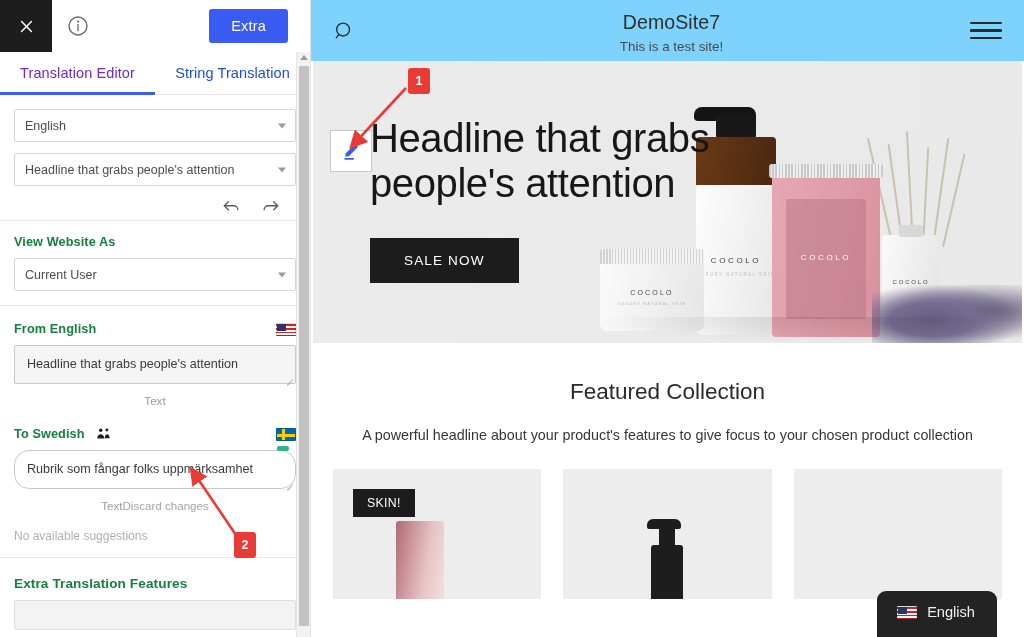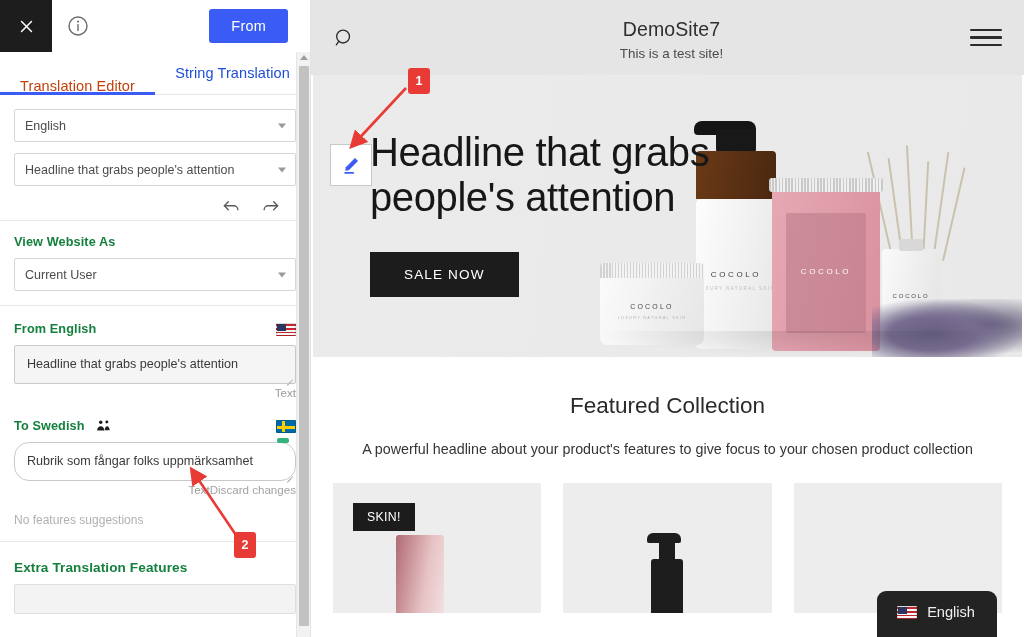--- a/index.html
+++ b/index.html
@@ -48,21 +48,21 @@
   .tabs {
     display: flex; border-bottom: 1px solid #e6e6e6; height: 43px;
     background:#fff;
   }
   .tab {
     flex: 1 1 50%;
     display: flex; align-items: center; justify-content: center;
     font-size: 14.5px; color: #1d4ed8; cursor: pointer;
     position: relative; letter-spacing: .1px;
   }
-  .tab.active { color: #c2410c; align-items: flex-end; }
+  .tab.active { color: #6d28d9; }
   .tab.active:after {
     content: ""; position: absolute; left: 0; right: 0; bottom: -1px;
     height: 3px; background: #3b5bf5;
   }
 
   .sb-body { padding: 0; }
   .sec { padding: 14px 14px 14px 14px; }
   .sec-div { border-bottom: 1px solid #e8e8e8; }
 
   .select {
@@ -130,22 +130,22 @@
     position: absolute; right: 0; background: #b6b6b6; height: 1px; transform-origin: right;
   }
   .resize-grip i:nth-child(1){ bottom:1px; width:8px; transform: rotate(-45deg);}
   .resize-grip i:nth-child(2){ bottom:1px; width:4.5px; transform: rotate(-45deg) translate(-4px,0);}
   .green-tick {
     position: absolute; right: 7px; top: -4px;
     width: 12px; height: 5px; border-radius: 2px; background: #35b37e;
   }
 
   .meta-row {
-    display: flex; justify-content: flex-end; align-items: center;
-    margin-top: 2px;
+    display: flex; justify-content: center; align-items: center;
+    margin-top: 10px;
   }
   .meta-left { font-size: 11.6px; color: #9a9a9a; }
   .meta-right { font-size: 11.6px; color: #a3a3a3; cursor: pointer; }
   .nosugg { font-size: 12px; color: #b0b0b0; margin-top: 17px; }
 
   
   .sb-scroll {
     position: absolute; top: 52px; right: 0; width: 14px; bottom: 0;
     background: #f2f2f2; border-left: 1px solid #e6e6e6;
   }
@@ -156,22 +156,22 @@
     cursor: pointer;
   }
   .sb-scroll .thumb {
     position: absolute; top: 14px; left: 2px; width: 10px; height: 560px;
     background: #c2c2c2; border-radius: 1px; cursor: pointer;
   }
 
   
   .preview { position: relative; width: 713px; height: 637px; background:#fff; overflow:hidden; }
   .site-header {
-    height: 75px; display: flex; align-items: center;
-    padding: 0 22px; position: relative; background:#e5e5e5;
+    height: 61px; display: flex; align-items: center;
+    padding: 0 22px; position: relative; background:#7dd3fc;
   }
   .search-ico { width: 40px; display:flex; align-items:center; cursor:pointer;}
   .site-title-wrap { flex: 1 1 auto; text-align: center; margin-top: 4px; }
   .site-title { font-size: 19.5px; color: #2f2f2f; font-weight: 400; letter-spacing:.1px;}
   .site-tag { font-size: 13.4px; color: #4a4a4a; margin-top: 5px; }
   .burger { width: 32px; display:flex; flex-direction:column; gap:5px; cursor:pointer;}
   .burger i { display:block; height: 2.4px; background: #2b2b2b; border-radius: 1px; }
 
   .hero {
     position: relative; margin: 0 2px 0 2px; height: 282px;
@@ -285,21 +285,21 @@
         </svg>
       </div>
       <div class="info-btn">
         <svg width="24" height="24" viewBox="0 0 24 24" fill="none" stroke="#6b6b6b" stroke-width="1.4">
           <circle cx="12" cy="12" r="9"></circle>
           <circle cx="12" cy="7.6" r="1.05" fill="#6b6b6b" stroke="none"></circle>
           <line x1="12" y1="10.6" x2="12" y2="16.6" stroke-linecap="round"></line>
         </svg>
       </div>
       <div class="topbar-spacer"></div>
-      <button class="save-btn">From</button>
+      <button class="save-btn">Extra</button>
     </div>
 
     <div class="tabs">
       <div class="tab active">
         <span>Translation Editor</span>
       </div>
       <div class="tab">
         <span>String Translation</span>
       </div>
     </div>
@@ -374,21 +374,21 @@
           <textarea class="textarea dst" rows="1" style="">Rubrik som fångar folks uppmärksamhet</textarea>
           <span class="resize-grip">
               <i></i>
               <i></i>
             </span>
         </div>
         <div class="meta-row">
           <span class="meta-left">Text</span>
           <span class="meta-right">Discard changes</span>
         </div>
-        <div class="nosugg">No features suggestions</div>
+        <div class="nosugg">No available suggestions</div>
       </div>
 
       <div class="sec" style="border-top:1px solid #e8e8e8; padding-top:18px;">
         <div class="sec-label" style="font-size:13.6px;">Extra Translation Features</div>
         <div class="select" style="height:30px; background:#f3f3f3; border-color:#dedede; margin-bottom:0;">
           <span class="sel-txt"></span>
         </div>
       </div>
     </div>
 

